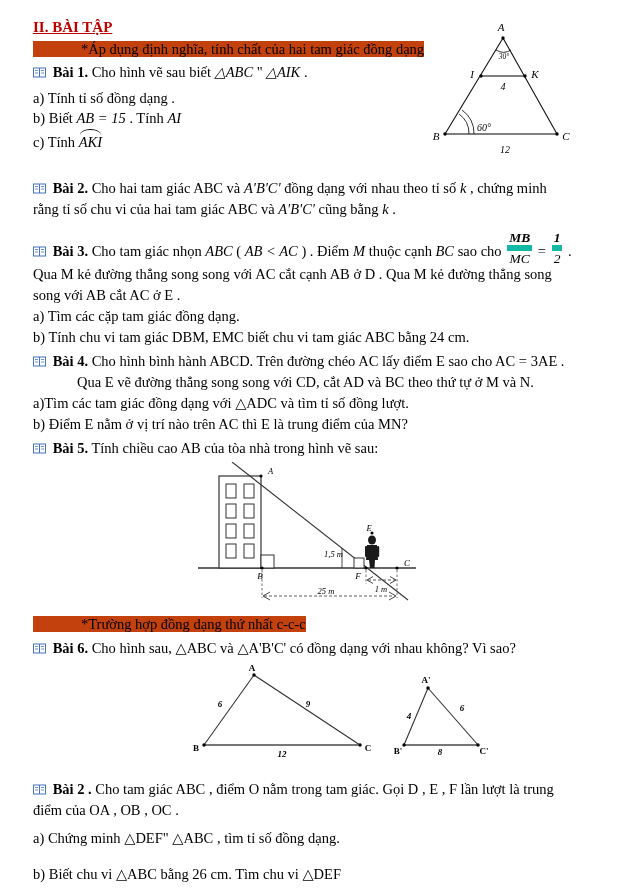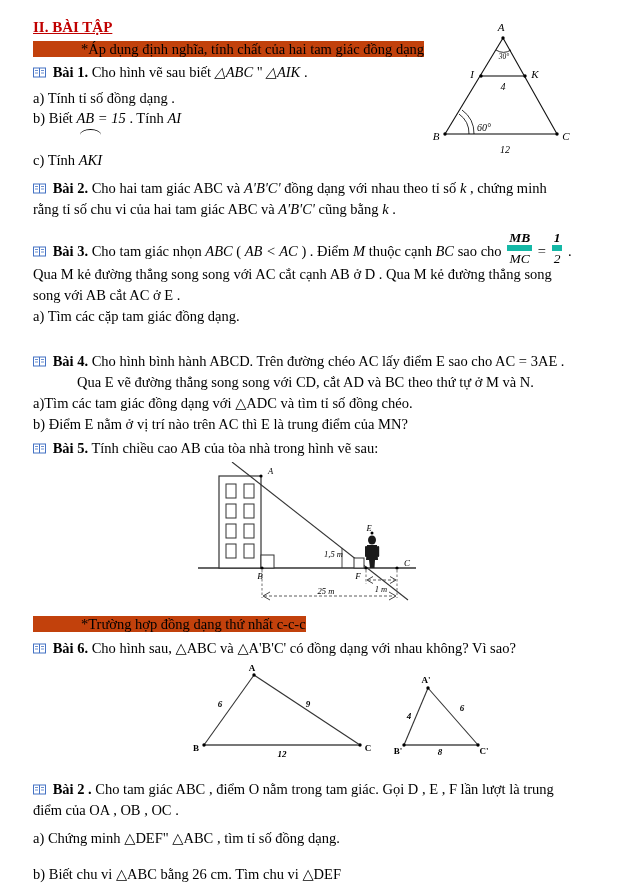--- a/index.html
+++ b/index.html
@@ -55,21 +55,21 @@
     line-height: 1.12;
     margin: 0 2px;
   }
   .frac .num { display:block; padding: 0 2px; font-weight: bold; }
   .frac .den { display:block; border-top: 6px solid #14b8a6; padding: 0 2px; }
 
   .overarc {
     display: inline-block;
     position: relative;
     font-style: italic;
-    padding-top: 20px;
+    padding-top: 2px;
   }
   .overarc::before {
     content: "";
     position: absolute;
     left: 1px; right: 1px; top: -1px;
     height: 6px;
     border-top: 1.2px solid #000;
     border-radius: 60% 60% 0 0 / 100% 100% 0 0;
   }
 
@@ -217,37 +217,38 @@
     <span class="mup">=</span>
     <span class="frac">
       <span class="num">1</span>
       <span class="den">2</span>
     </span>
     <span>.</span>
   </div>
   <div class="row para mi" style="top:264px; width:575px; font-style:normal;">Qua  M  kẻ đường thẳng song song với  AC  cắt cạnh  AB  ở D . Qua  M  kẻ đường thẳng song</div>
   <div class="row para" style="top:285px; width:570px;">song với  AB  cắt  AC  ở E .</div>
   <div class="row para" style="top:306px; width:570px;">a) Tìm các cặp tam giác đồng dạng.</div>
+  <div class="row para" style="top:327px; width:570px;">b) Tính chu vi tam giác  DBM, EMC  biết chu vi tam giác  ABC  bằng  24  cm.</div>
 
   <div class="row para" style="top:351px; width:575px;">
     <span class="book-icon">
       <svg width="13" height="11" viewBox="0 0 13 11">
         <rect x="0.5" y="1" width="12" height="9" fill="none" stroke="#4472c4" stroke-width="1"></rect>
         <line x1="6.5" y1="1" x2="6.5" y2="10" stroke="#4472c4" stroke-width="1"></line>
         <line x1="2" y1="3.5" x2="5" y2="3.5" stroke="#4472c4" stroke-width="0.8"></line>
         <line x1="2" y1="6" x2="5" y2="6" stroke="#4472c4" stroke-width="0.8"></line>
         <line x1="8" y1="3.5" x2="11" y2="3.5" stroke="#4472c4" stroke-width="0.8"></line>
         <line x1="8" y1="6" x2="11" y2="6" stroke="#4472c4" stroke-width="0.8"></line>
       </svg>
     </span>
     <span class="bold">Bài 4.</span>
     <span>Cho hình bình hành ABCD. Trên đường chéo AC lấy điểm E sao cho  AC = 3AE  .</span>
   </div>
   <div class="row para" style="top:372px; width:570px;margin-left:44px;">Qua E vẽ đường thẳng song song với CD, cắt AD và BC theo thứ tự ở M và N.</div>
-  <div class="row para" style="top:393px; width:570px;">a)Tìm các tam giác đồng dạng với △ADC và tìm tỉ số đồng chéo.</div>
+  <div class="row para" style="top:393px; width:570px;">a)Tìm các tam giác đồng dạng với △ADC và tìm tỉ số đồng lượt.</div>
   <div class="row para" style="top:414px; width:570px;">b) Điểm E nằm ở vị trí nào trên AC  thì E là trung điểm của MN?</div>
 
   <div class="row para" style="top:438px; width:570px;">
     <span class="book-icon">
       <svg width="13" height="11" viewBox="0 0 13 11">
         <rect x="0.5" y="1" width="12" height="9" fill="none" stroke="#4472c4" stroke-width="1"></rect>
         <line x1="6.5" y1="1" x2="6.5" y2="10" stroke="#4472c4" stroke-width="1"></line>
         <line x1="2" y1="3.5" x2="5" y2="3.5" stroke="#4472c4" stroke-width="0.8"></line>
         <line x1="2" y1="6" x2="5" y2="6" stroke="#4472c4" stroke-width="0.8"></line>
         <line x1="8" y1="3.5" x2="11" y2="3.5" stroke="#4472c4" stroke-width="0.8"></line>

